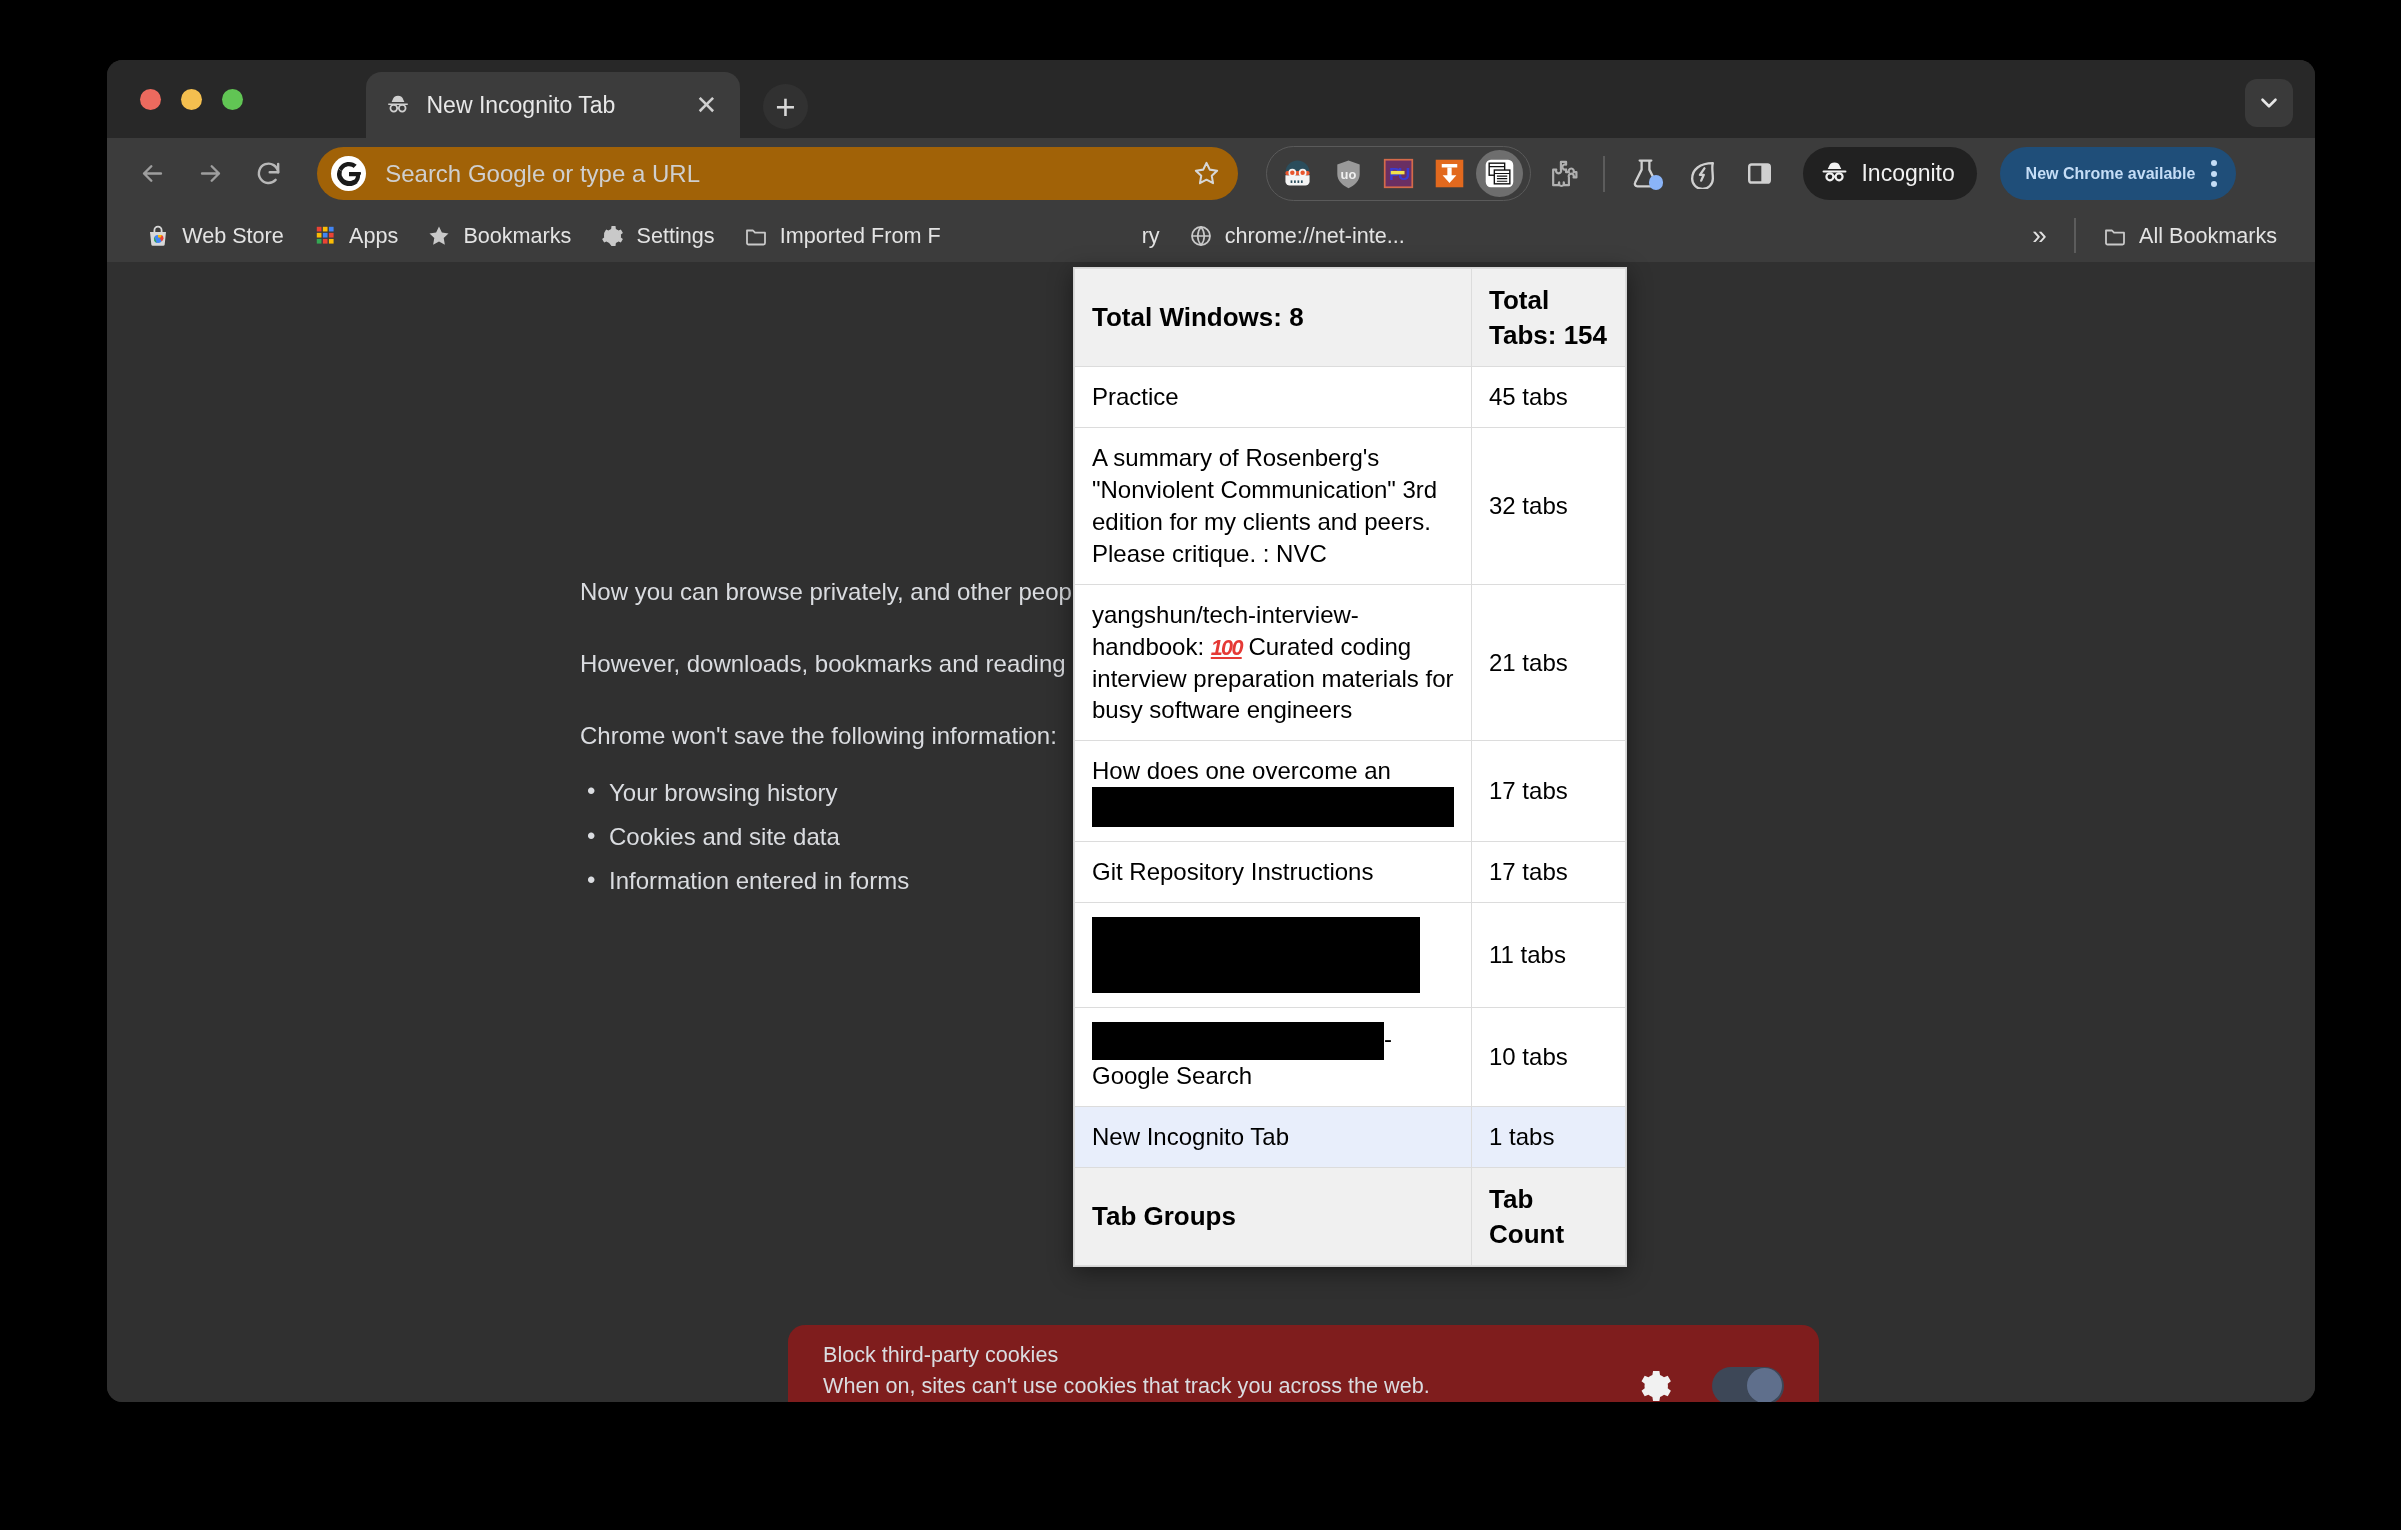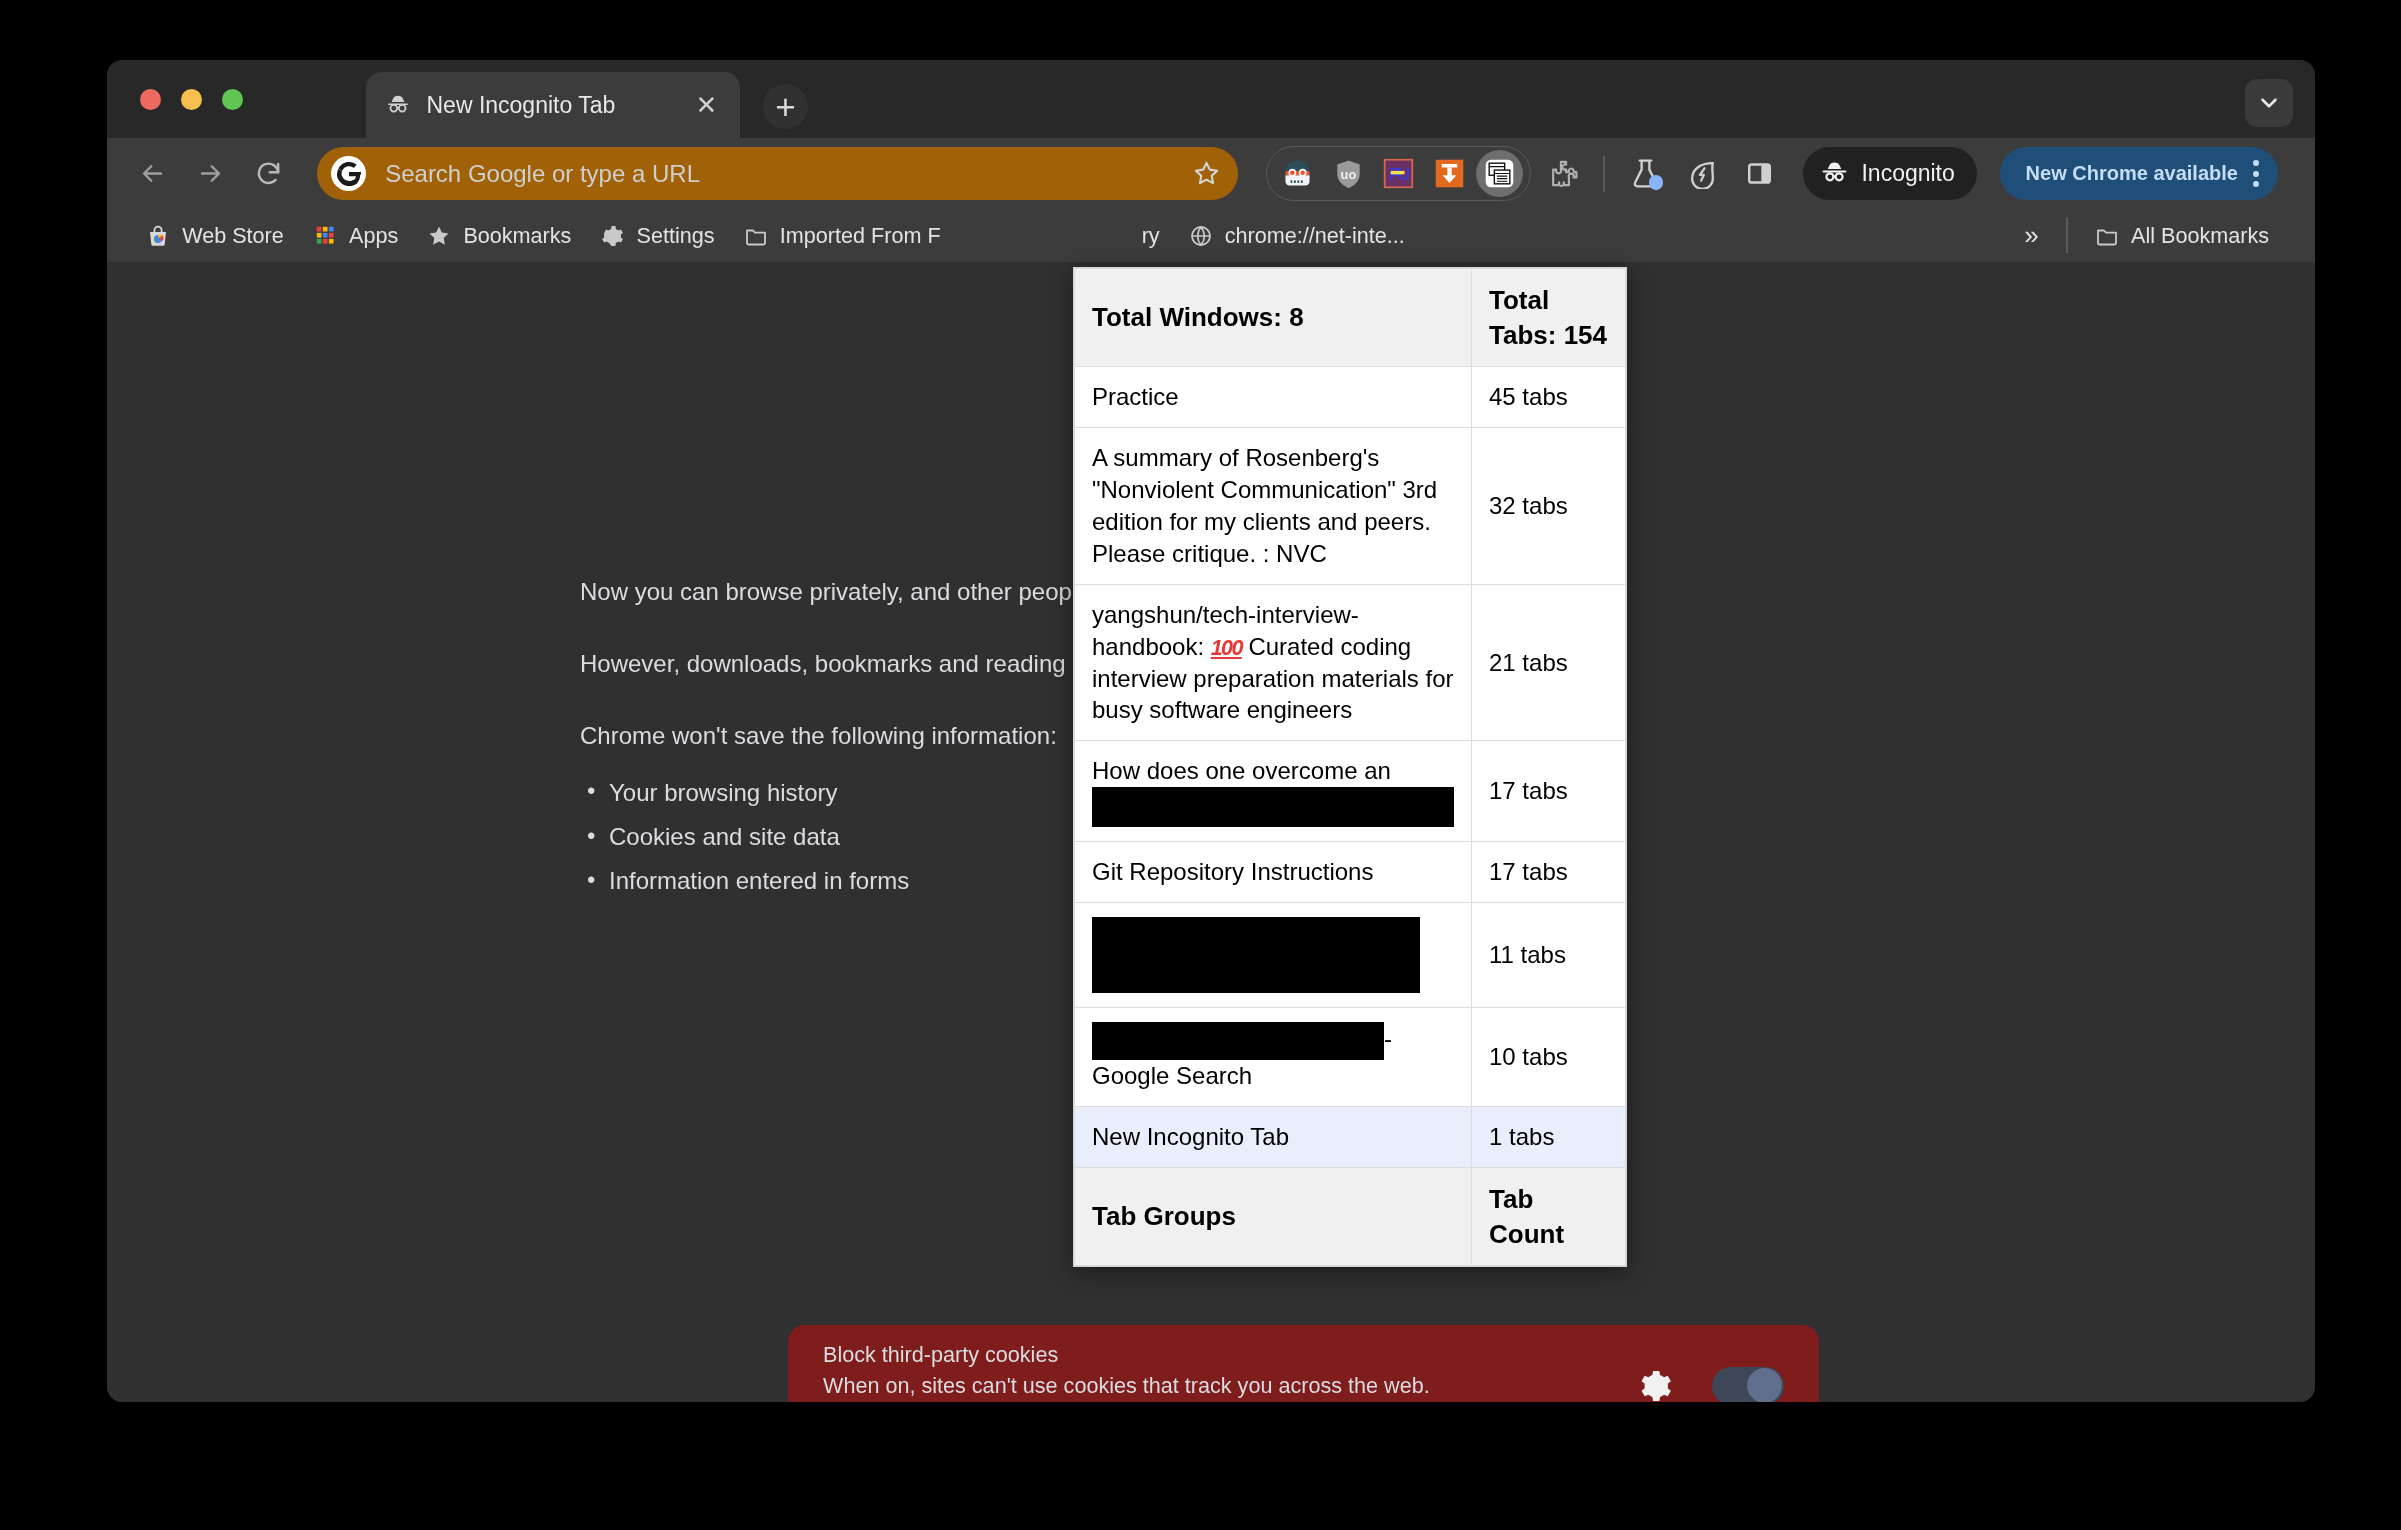--- a/index.html
+++ b/index.html
@@ -156,32 +156,32 @@
   }
   #incognito-pill .label { color: #f1f1f1; font-size: 23px; }
   #new-chrome-button {
     display: flex; align-items: center; gap: 15.5px;
     height: 53px;
     background: #1f4e79;
     border-radius: 27px;
     padding: 0 19px 0 26px;
     margin-left: 22.4px;
   }
-  #new-chrome-button .label { color: #c5ddf6; font-size: 20px; font-weight: 600; }
+  #new-chrome-button .label { color: #c5ddf6; font-size: 16px; font-weight: 600; }
   .kebab {
     display: flex; flex-direction: column; gap: 4.3px; align-items: center;
   }
   .kebab i { width: 6px; height: 6px; border-radius: 50%; background: #c5ddf6; display: block; }
 
   
   #bookmarks-bar {
     height: 53px;
     background: #3c3c3c;
     display: flex; align-items: center;
-    padding: 0 32px 0 24px;
+    padding: 0 24px 0 24px;
     position: relative;
   }
   .bm-item {
     display: flex; align-items: center; gap: 11.2px;
     padding: 0 14px;
     height: 41px;
     border-radius: 7px;
     color: #e3e3e3;
     font-size: 21.6px;
     white-space: nowrap;

